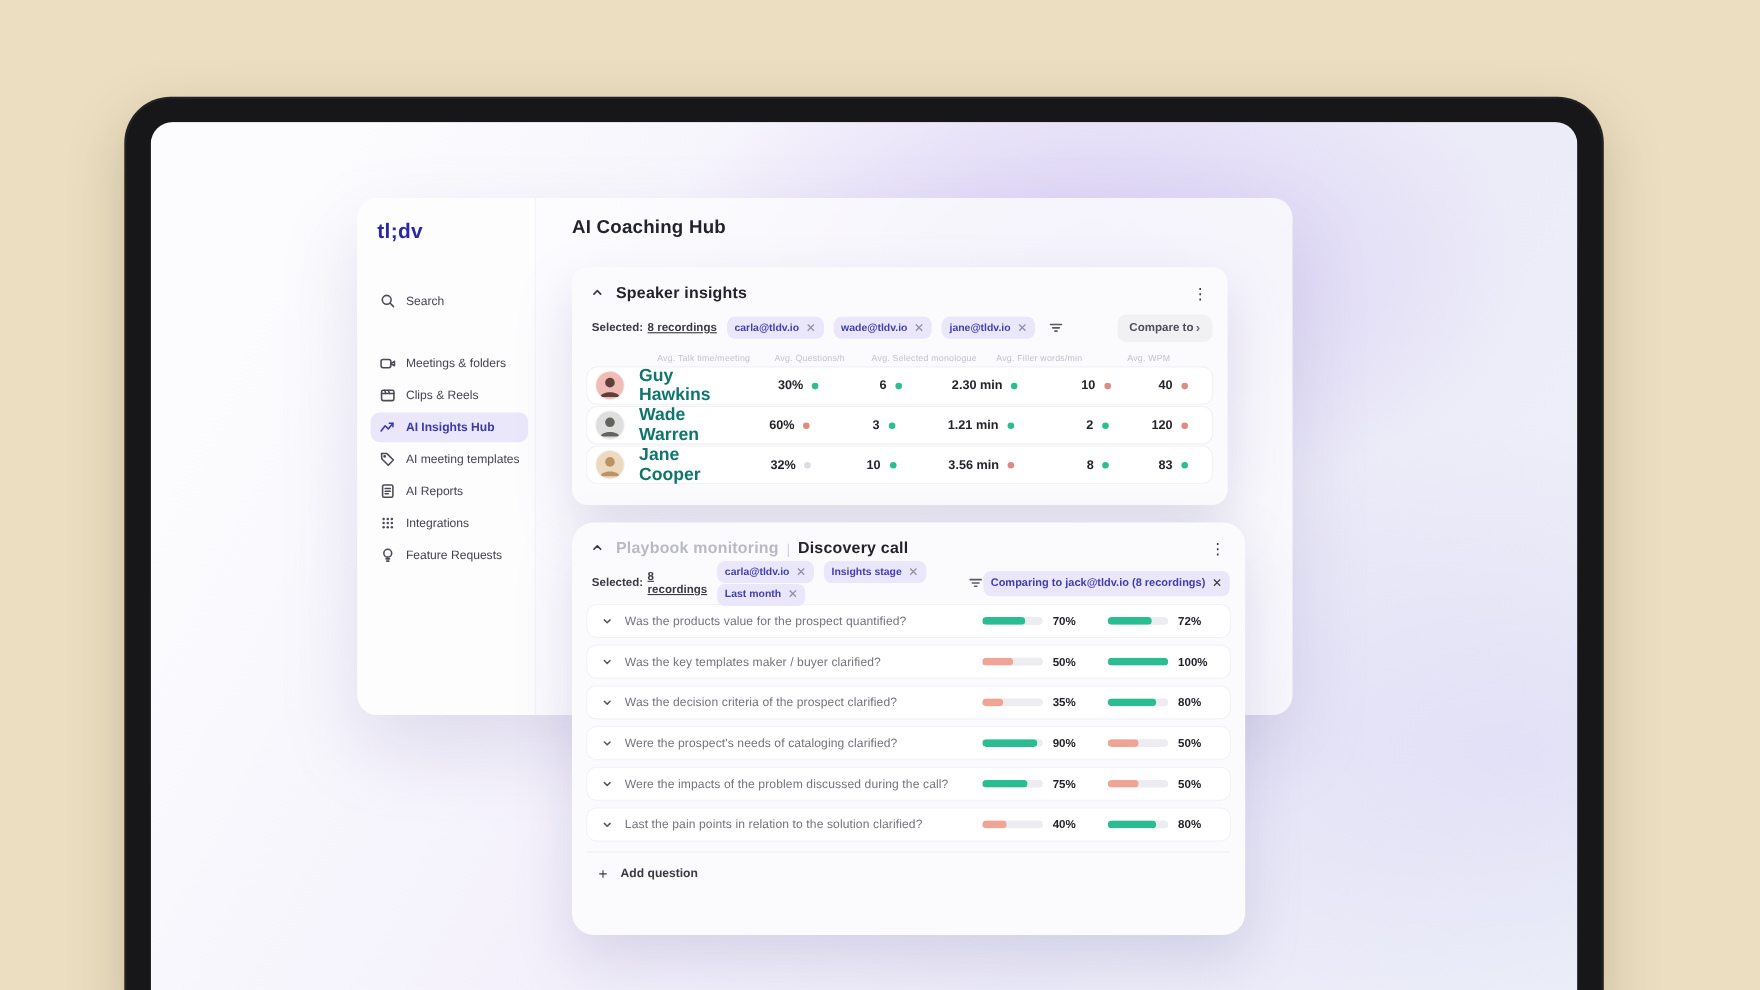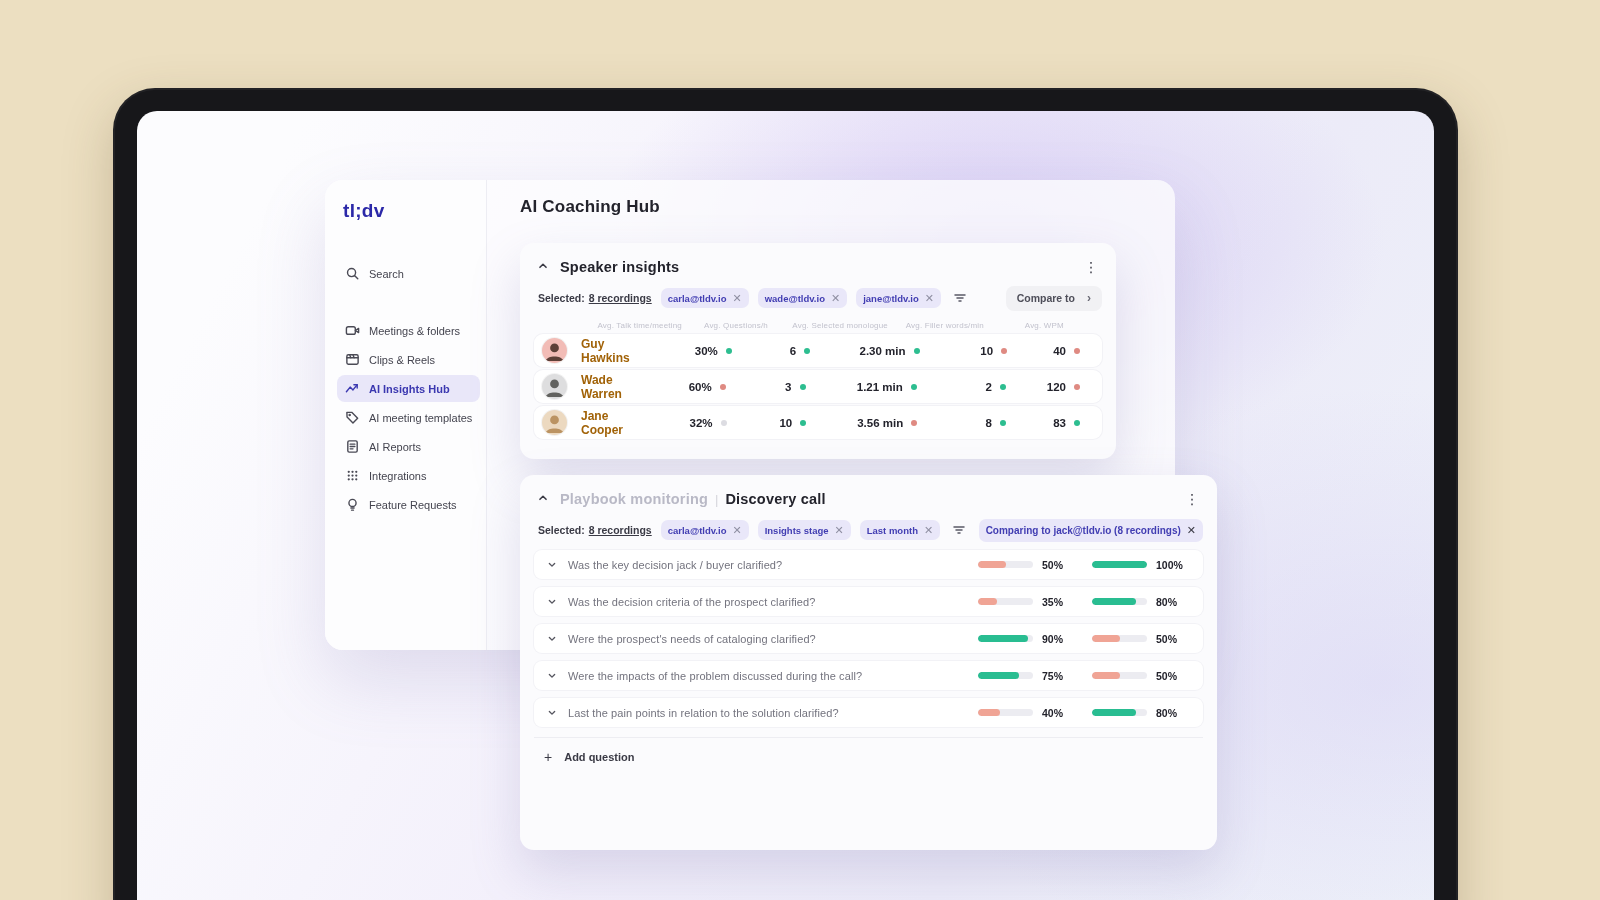--- a/index.html
+++ b/index.html
@@ -36,53 +36,53 @@
   .side-item { display:flex; align-items:center; gap:9px; height:27px; padding:0 8px; margin:2px -4px 2px -6px;
     border-radius:8px; font-size:11px; color:#44444f; cursor:pointer; white-space:nowrap; }
   .side-item .icn { width:15px; height:15px; flex:0 0 15px; display:flex; align-items:center; }
   .side-item svg { width:15px; height:15px; stroke:#4a4a55; stroke-width:1.5; fill:none; stroke-linecap:round; stroke-linejoin:round; }
   .side-item.active { background:#e9e7f9; color:#3b38b0; font-weight:700; }
   .side-item.active svg { stroke:#3b38b0; }
   .search-item { margin-top:38px; margin-bottom:30px; }
 
   .panel { position:absolute; background:#fbfbfd; border-radius:14px; box-shadow:0 22px 50px rgba(122,112,172,0.22); padding:12px 14px; }
   .panel.speaker { left:383px; top:132px; width:596px; height:216px; }
-  .panel.playbook { left:383px; top:364px; width:697px; height:375px; }
+  .panel.playbook { left:383px; top:364px; width:612px; height:375px;border-radius:20px; }
 
   .phead { display:flex; align-items:center; height:24px; }
   .phead .chev { width:16px; height:16px; margin:0 8px 0 2px; cursor:pointer; }
   .phead svg { width:14px; height:14px; stroke:#3a3a45; stroke-width:1.8; fill:none; stroke-linecap:round; stroke-linejoin:round; }
   .ptitle { font-size:14.5px; font-weight:700; color:#23232c; letter-spacing:.2px; }
   .ptitle-muted { font-size:14.5px; font-weight:700; color:#b9b9c6; letter-spacing:.2px; }
   .psep { color:#d4d4dc; margin:0 7px; font-size:13px; }
   .kebab { margin-left:auto; color:#3a3a45; font-size:14px; line-height:14px; cursor:pointer; padding:2px 4px; }
 
   .filter-row { display:flex; align-items:center; margin-top:7px; height:24px; }
   .sel-label { font-size:10.5px; font-weight:700; color:#3a3a45; margin-left:4px; }
   .sel-count { font-size:10.5px; font-weight:700; color:#3a3a45; text-decoration:underline; margin-left:4px; cursor:pointer; }
   .chip { display:inline-flex; align-items:center; gap:6px; background:#e9e7f9; border-radius:7px; height:20px;
     padding:0 7px; margin-left:9px; font-size:9.5px; font-weight:700; color:#413db2; cursor:pointer; white-space:nowrap; }
   .chip .x { color:#8f8fa2; font-size:11px; font-weight:400; cursor:pointer; }
   .funnel { margin-left:12px; cursor:pointer; display:flex; }
   .funnel svg { width:14px; height:14px; stroke:#5a5a66; stroke-width:1.5; stroke-linecap:round; }
 
-  .compare-btn { margin-left:auto; display:flex; align-items:center; gap:12px; background:#f1f1f4; border-radius:8px;
+  .compare-btn { margin-left:auto; display:flex; align-items:center; gap:2px; background:#f1f1f4; border-radius:8px;
     height:25px; padding:0 11px; font-size:10.5px; font-weight:600; color:#4e4e59; cursor:pointer; }
   .compare-btn .arr { font-size:12px; color:#6b6b76; }
 
   .cols-row { display:flex; align-items:center; margin-top:9px; height:12px; padding-right:22px; }
   .cols-row .namecol { flex:1; }
   .ccell { font-size:8px; color:#c2c2cd; text-align:right; letter-spacing:.2px; white-space:nowrap; padding-right:16px; }
   .c1 { width:112px; } .c2 { width:86px; } .c3 { width:120px; } .c4 { width:96px; } .c5 { width:80px;text-align:right; }
 
   .srow { display:flex; align-items:center; height:33px; background:#ffffff; border-radius:9px; margin-top:3px;
     padding:0 22px 0 8px; box-shadow:0 0 0 1px #f2f2f6; cursor:pointer; }
   .avatar { width:25px; height:25px; border-radius:50%; overflow:hidden; flex:0 0 25px; box-shadow:0 0 0 1px rgba(0,0,0,0.05); }
   .avatar svg { width:100%; height:100%; display:block; }
-  .sname { font-size:12px; font-weight:600; color:#a16207; margin-left:14px; flex:1; }
+  .sname { font-size:16px; font-weight:600; color:#0f766e; margin-left:14px; flex:1; }
   .scell { display:flex; align-items:center; justify-content:flex-end; gap:8px; }
   .sval { font-size:11.5px; font-weight:600; color:#23232c; }
   .dot { width:6px; height:6px; border-radius:50%; flex:0 0 6px; }
 
   .collabel-row { display:flex; align-items:center; margin-top:8px; height:13px; padding:0 12px; }
   .collabel-row .sp { flex:1; }
   .collabel { width:99px; font-size:8.5px; color:#c6c6d1; padding-left:4px; white-space:nowrap; }
   .collabel + .collabel { margin-left:15px; }
 
   .qrow { display:flex; align-items:center; height:29px; background:#ffffff; border-radius:8px; margin-top:8px;
@@ -373,21 +373,41 @@
           <span class="x" style="color:#3a3a45;">✕</span>
         </span>
       </div>
       <div id="question-rows">
           <div class="qrow">
             <span class="chev">
               <svg viewBox="0 0 16 16">
                 <polyline points="4.5,6 8,9.5 11.5,6"></polyline>
               </svg>
             </span>
-            <span class="qtext">Was the key decision jack / buyer clarified?</span>
+            <span class="qtext">Was the products value for the prospect quantified?</span>
+            <span class="bargroup">
+              <span class="track">
+                <span class="fill" style="width: 70%; background: rgb(41, 189, 145); display: block;"></span>
+              </span>
+              <span class="pct">70%</span>
+            </span>
+            <span class="bargroup">
+              <span class="track">
+                <span class="fill" style="width: 72%; background: rgb(41, 189, 145); display: block;"></span>
+              </span>
+              <span class="pct">72%</span>
+            </span>
+          </div>
+          <div class="qrow">
+            <span class="chev">
+              <svg viewBox="0 0 16 16">
+                <polyline points="4.5,6 8,9.5 11.5,6"></polyline>
+              </svg>
+            </span>
+            <span class="qtext">Was the key templates maker / buyer clarified?</span>
             <span class="bargroup">
               <span class="track">
                 <span class="fill" style="width: 50%; background: rgb(240, 164, 149); display: block;"></span>
               </span>
               <span class="pct">50%</span>
             </span>
             <span class="bargroup">
               <span class="track">
                 <span class="fill" style="width: 100%; background: rgb(41, 189, 145); display: block;"></span>
               </span>

